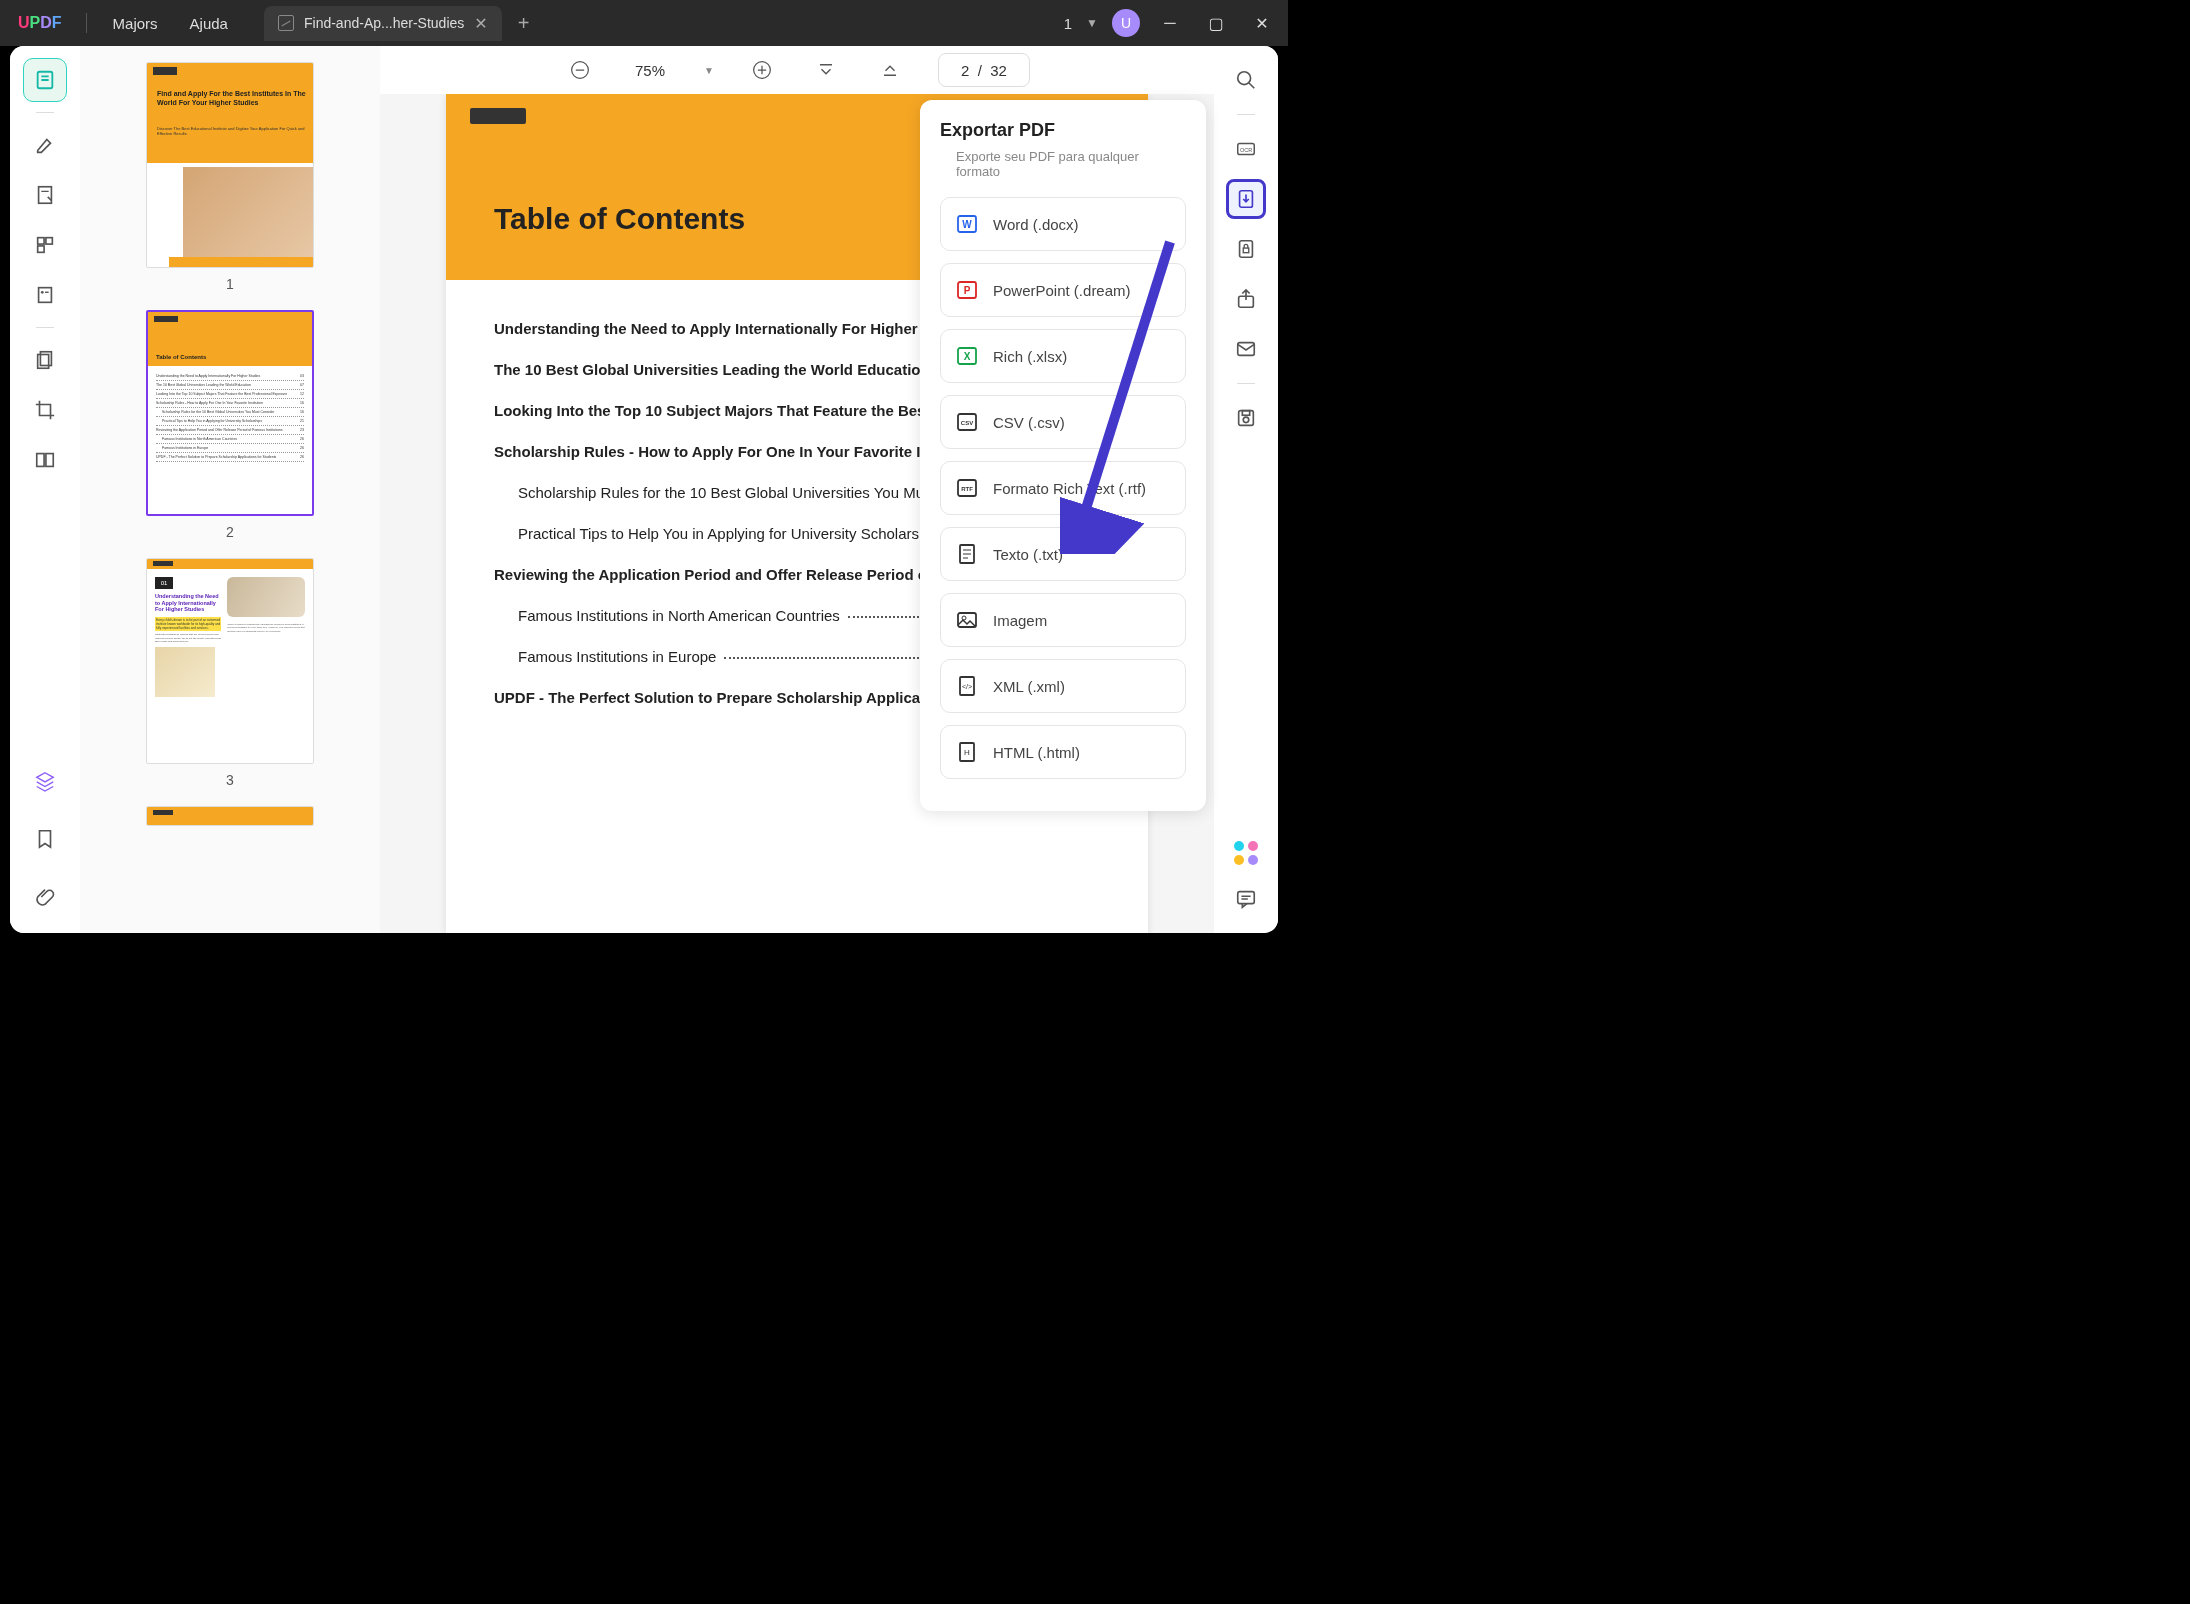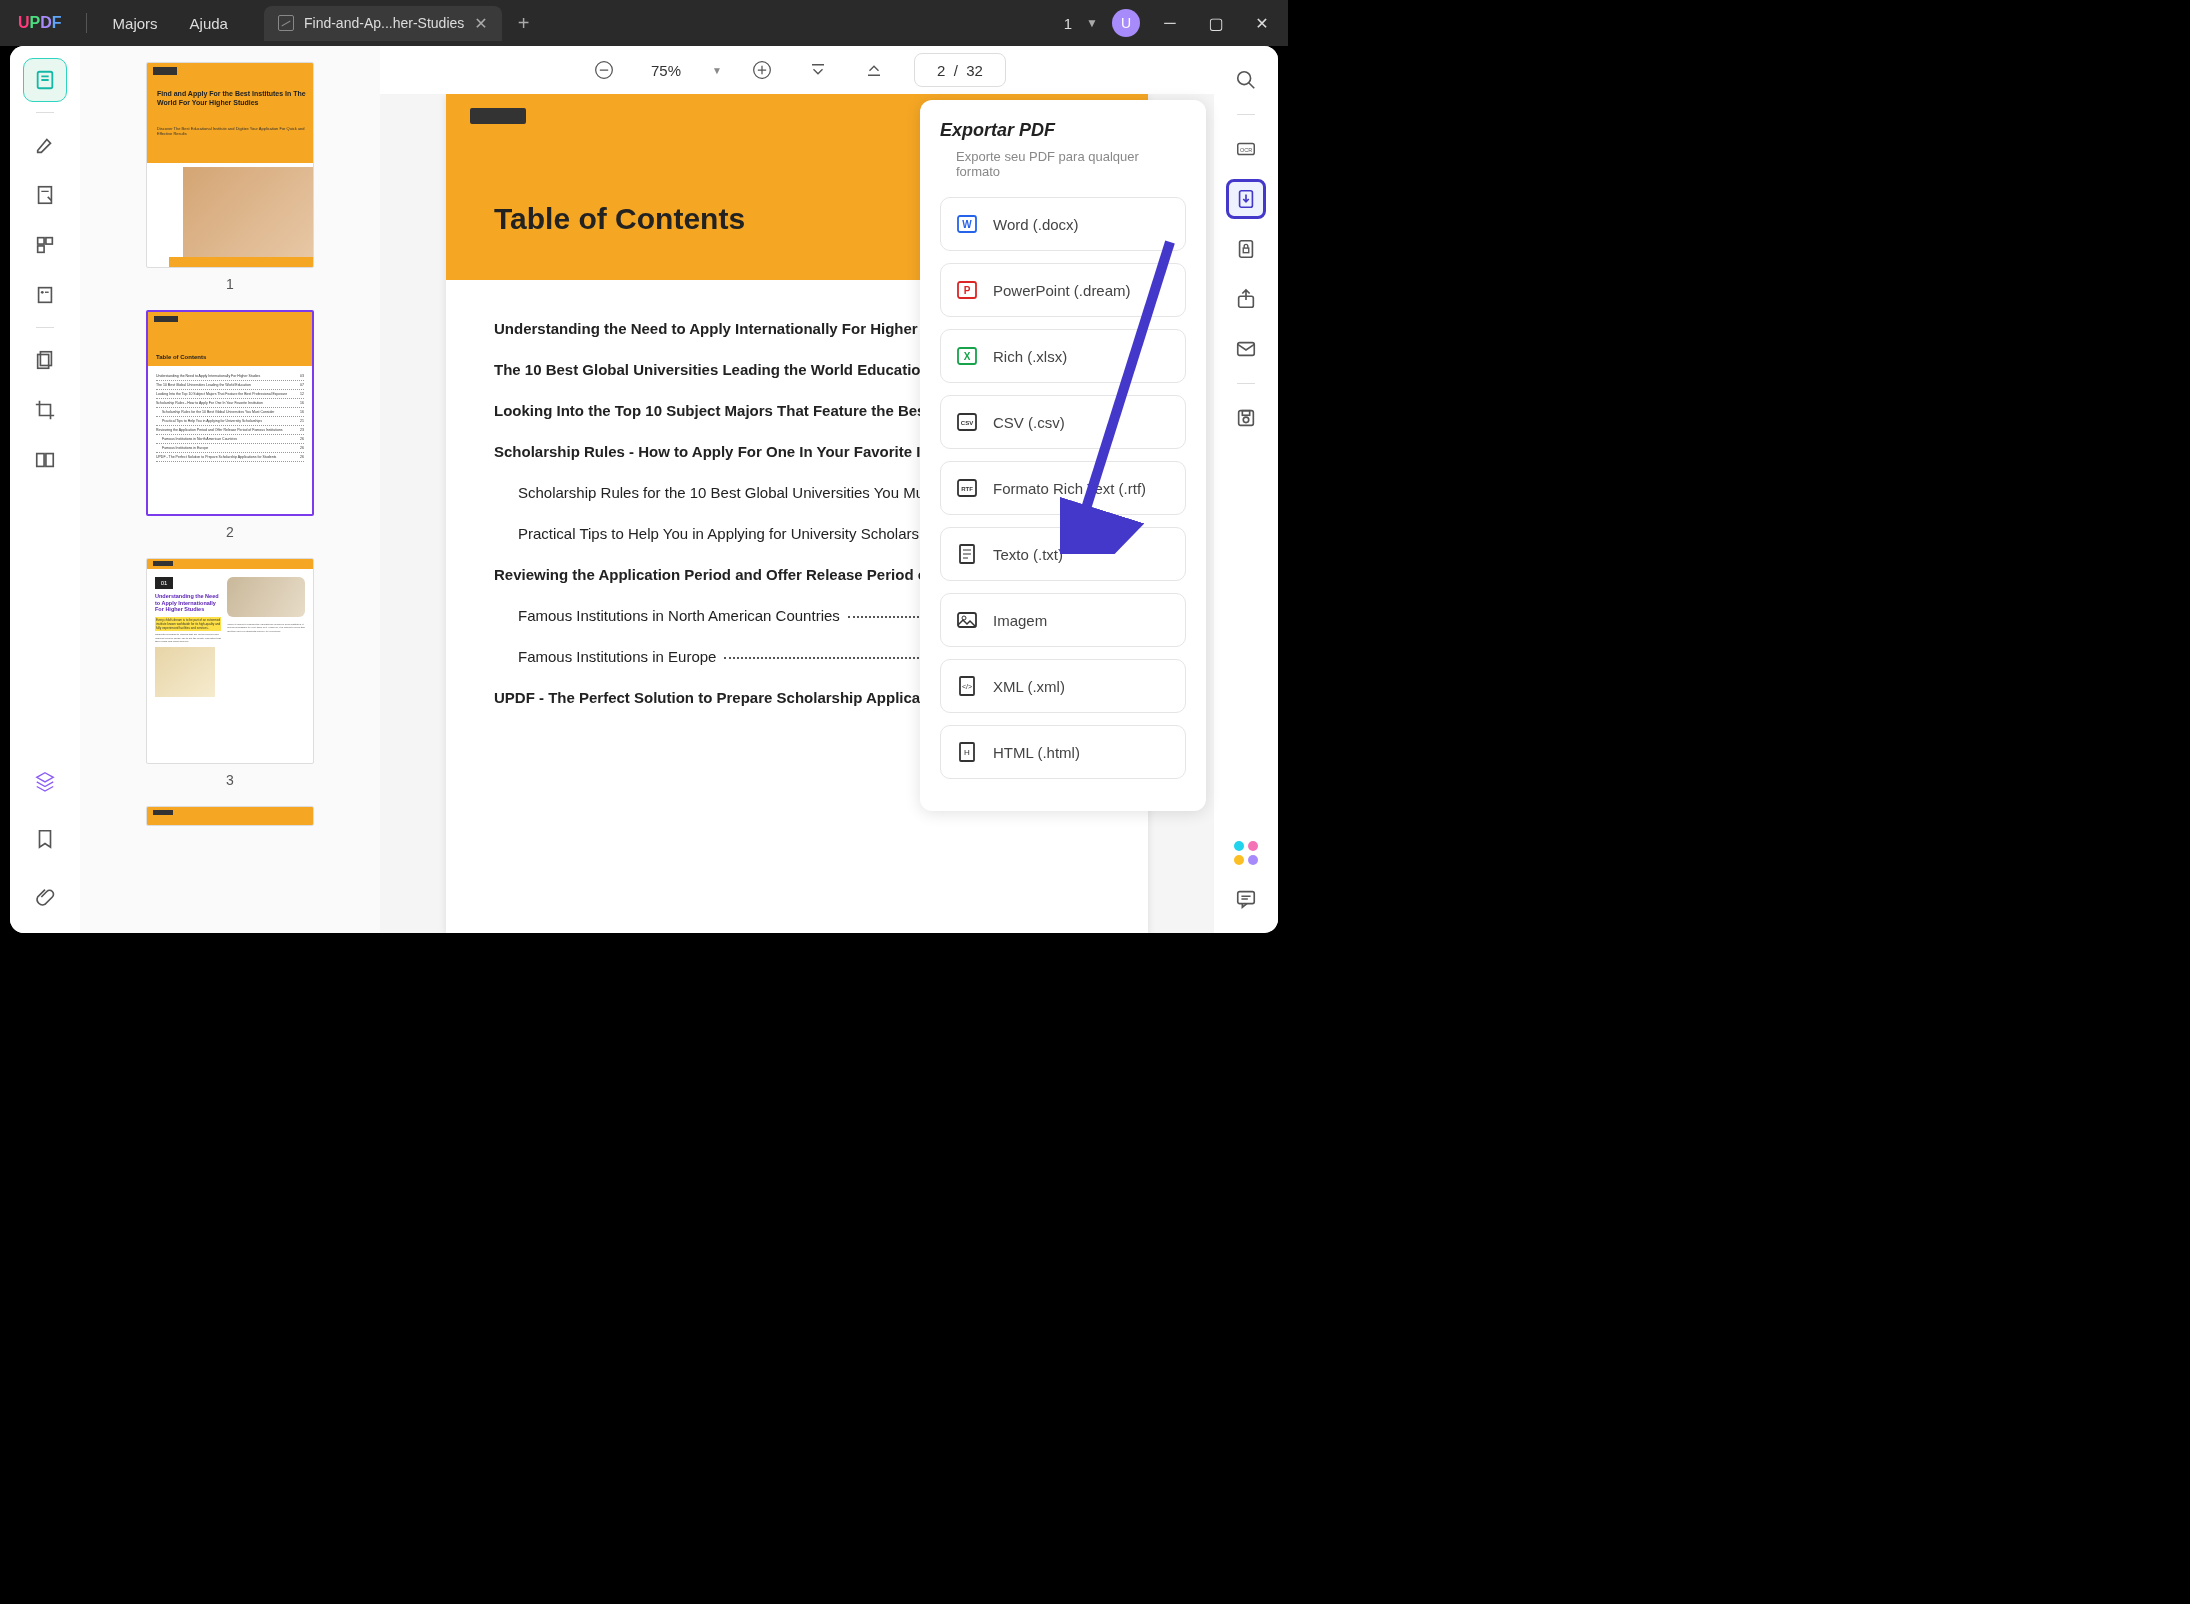--- a/index.html
+++ b/index.html
@@ -48,38 +48,38 @@
 .t3-body { display: flex; padding: 8px; gap: 6px; }
 .t3-left { width: 46%; }
 .t3-num { width: 18px; height: 12px; background: #222; color: #fff; font-size: 6px; display: flex; align-items: center; justify-content: center; margin-bottom: 4px; }
 .t3-h { font-size: 5.5px; font-weight: bold; color: #5b21b6; line-height: 1.2; }
 .t3-hl { background: #fde047; font-size: 3px; color: #333; line-height: 1.4; margin-top: 4px; padding: 1px; }
 .t3-txt { font-size: 2.5px; color: #555; margin-top: 2px; line-height: 1.3; }
 .t3-right { width: 54%; }
 .t3-img1 { width: 100%; height: 40px; background: linear-gradient(120deg, #c9b89a, #e8dcc8); border-radius: 6px; }
 .t3-img2 { width: 60px; height: 50px; background: linear-gradient(140deg, #e8d5a8, #f5ebce); margin-top: 4px; }
 .main { flex: 1; display: flex; flex-direction: column; background: #f5f5f5; position: relative; }
-.toolbar { height: 48px; display: flex; align-items: center; justify-content: center; gap: 24px; padding: 0 20px; background: #fff; }
+.toolbar { height: 48px; display: flex; align-items: center; justify-content: center; gap: 32px; padding: 0 20px; background: #fff; }
 .tool-btn { width: 32px; height: 32px; display: flex; align-items: center; justify-content: center; cursor: pointer; color: #555; border-radius: 6px; }
 .zoom-val { font-size: 15px; color: #333; min-width: 44px; text-align: center; }
 .zoom-drop { font-size: 10px; color: #888; cursor: pointer; }
 .page-input { width: 92px; height: 34px; border: 1px solid #ddd; border-radius: 8px; display: flex; align-items: center; justify-content: center; font-size: 15px; color: #333; }
 .doc-area { flex: 1; overflow: auto; display: flex; justify-content: center; padding: 0; }
 .page { width: 702px; background: #fff; box-shadow: 0 2px 8px rgba(0,0,0,0.1); }
 .page-header { height: 186px; background: #f5a623; position: relative; }
 .pg-logo { position: absolute; top: 14px; left: 24px; width: 56px; height: 16px; background: #333; border-radius: 2px; }
 .pg-title { position: absolute; top: 108px; left: 48px; font-size: 30px; font-weight: 800; color: #222; }
 .toc-body { padding: 40px 48px; }
 .toc-item { display: flex; align-items: baseline; margin-bottom: 24px; }
 .toc-text { font-size: 15px; font-weight: 700; color: #222; white-space: nowrap; }
 .toc-text.sub { font-weight: 400; margin-left: 24px; }
 .toc-dots { flex: 1; border-bottom: 2px dotted #555; margin: 0 8px; position: relative; top: -3px; }
 .toc-pg { font-size: 15px; color: #222; }
 .export-panel { position: absolute; top: 54px; right: 72px; width: 286px; background: #fff; border-radius: 12px; box-shadow: 0 2px 16px rgba(0,0,0,0.12); padding: 20px; z-index: 50; }
-.export-title { font-size: 18px; font-weight: 700; color: #222; margin-bottom: 8px; font-style: italic; }
+.export-title { font-size: 18px; font-weight: 700; color: #222; margin-bottom: 8px; }
 .export-sub { font-size: 13px; color: #888; margin-bottom: 18px; margin-left: 16px; }
 .export-opt { display: flex; align-items: center; gap: 14px; padding: 14px; border: 1px solid #e5e5e5; border-radius: 10px; margin-bottom: 12px; cursor: pointer; }
 .fmt-icon { width: 24px; height: 24px; display: flex; align-items: center; justify-content: center; }
 .fmt-label { font-size: 15px; color: #444; }
 .right-rail { width: 64px; background: #fff; display: flex; flex-direction: column; align-items: center; padding-top: 14px; gap: 10px; }
 .rr-btn { width: 40px; height: 40px; border-radius: 8px; display: flex; align-items: center; justify-content: center; cursor: pointer; color: #555; }
 .rr-btn.hl { border: 3px solid #4338ca; background: #eef2ff; }
 .rr-bottom { margin-top: auto; padding-bottom: 14px; display: flex; flex-direction: column; align-items: center; gap: 14px; }
 .flower { width: 24px; height: 24px; position: relative; }
 .flower::before, .flower::after { content: ''; position: absolute; width: 10px; height: 10px; border-radius: 50%; }

